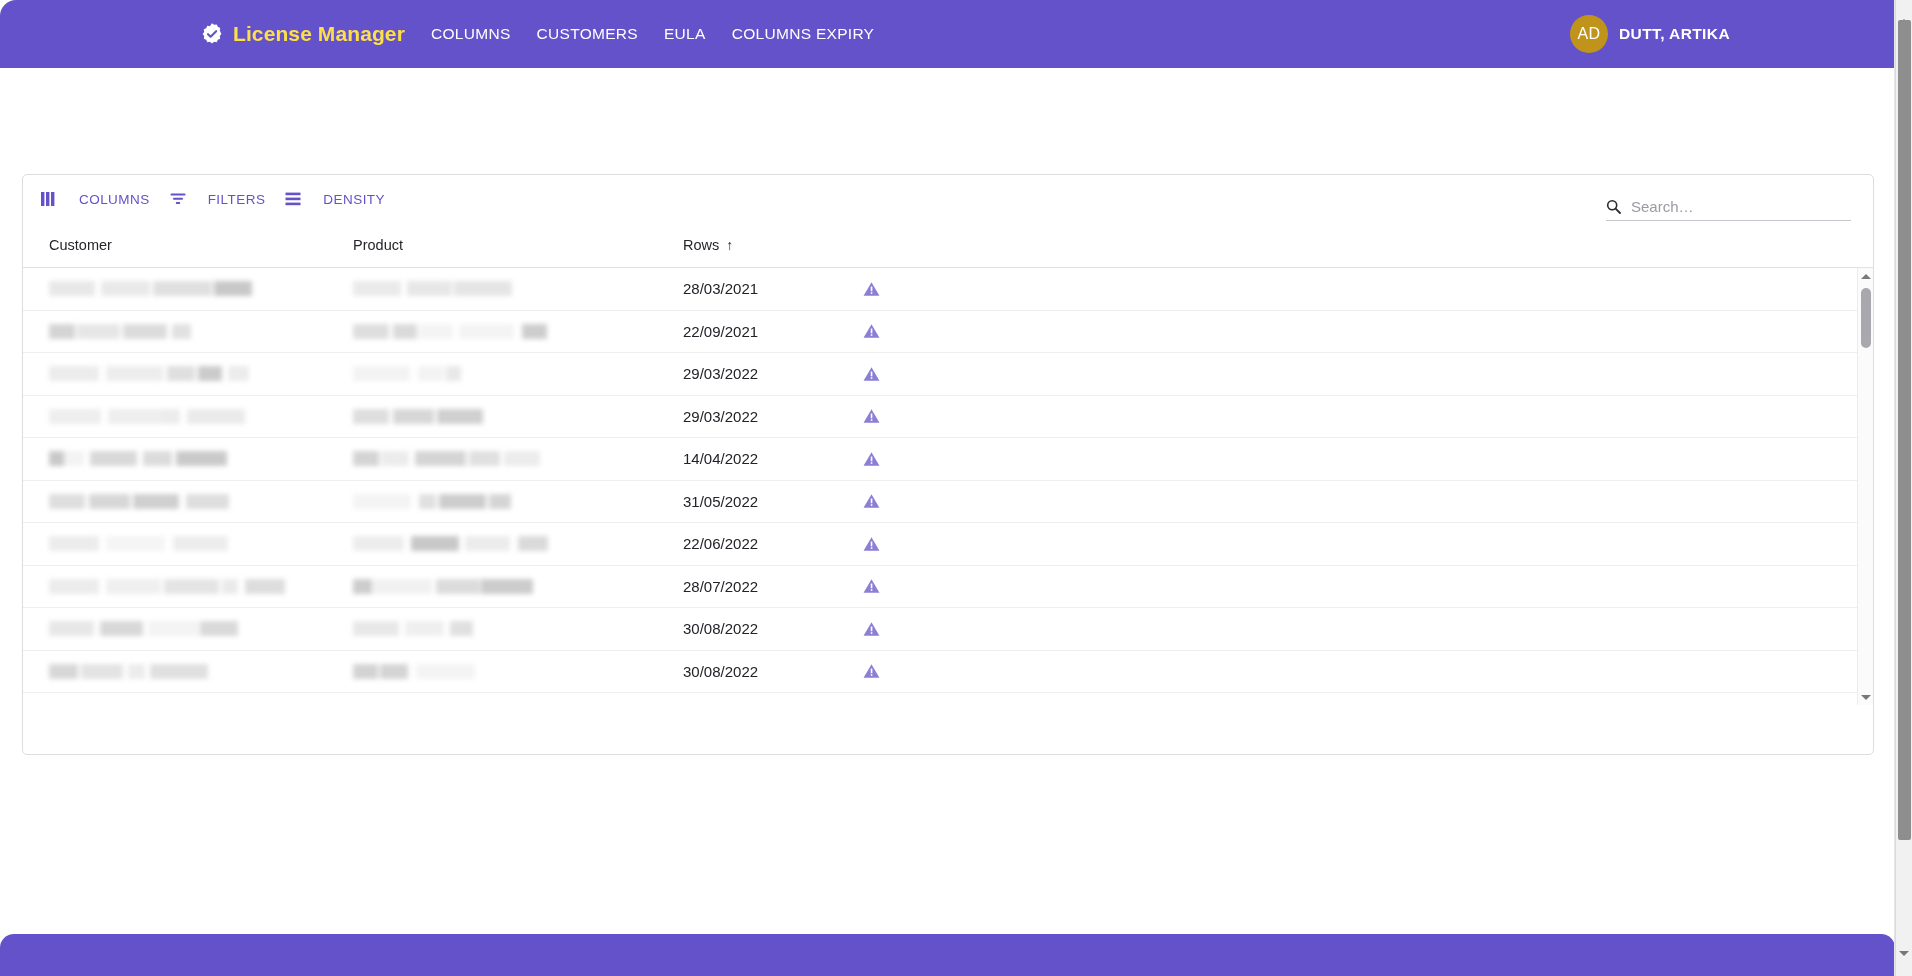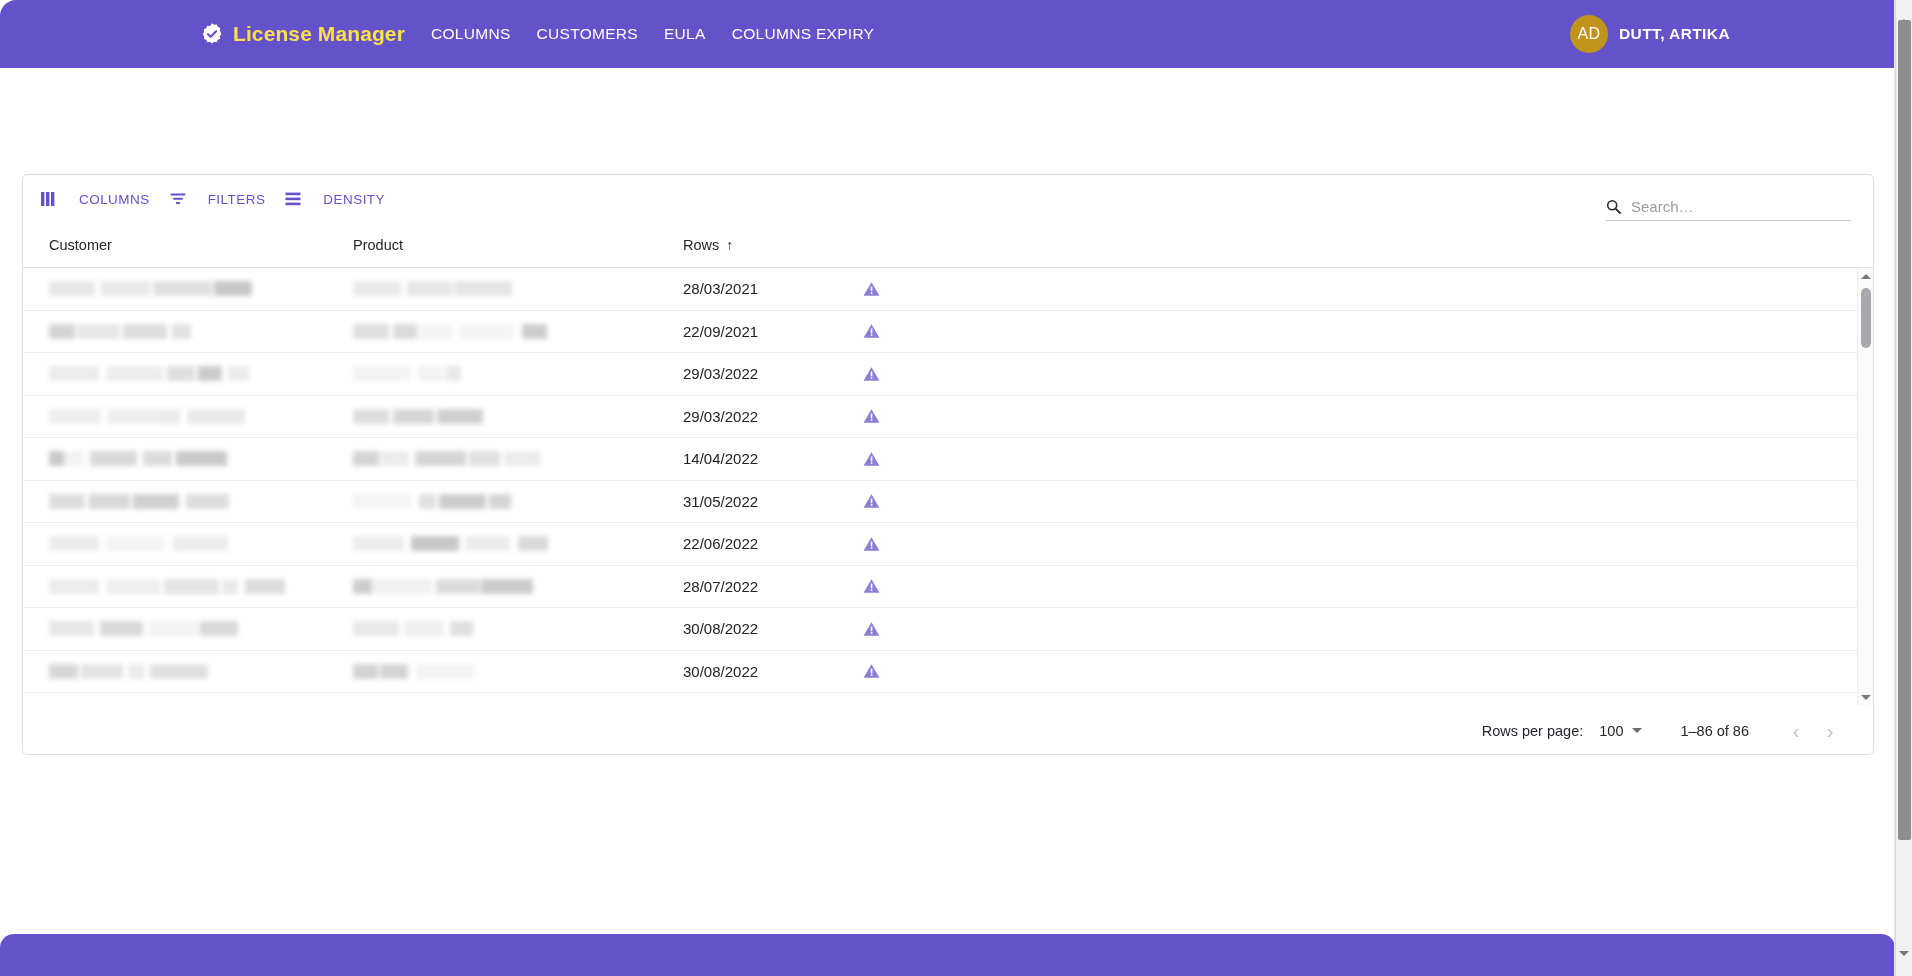--- a/index.html
+++ b/index.html
@@ -705,34 +705,20 @@
     <div class="vscroll">
       <div class="vs-arrow up">
           <span class="tri-up"></span>
         </div>
       <div class="vs-thumb"></div>
       <div class="vs-arrow down">
           <span class="tri-down"></span>
         </div>
     </div>
 
-    <div class="grid-footer">
-      <span class="rpp-label">Rows per page:</span>
-      <div class="rpp-select">
-        <span class="rpp-value">100</span>
-        <span class="caret"></span>
-      </div>
-      <span class="range-text">1–86 of 86</span>
-      <div class="pagebtn">
-        <span class="chev">‹</span>
-      </div>
-      <div class="pagebtn">
-        <span class="chev">›</span>
-      </div>
-    </div>
   </div>
 
   <div class="bottombar"></div>
   <div class="page-shadow"></div>
 
   <div class="page-scroll">
     <div class="ps-arrow-up"><span class="tri-up"></span></div>
     <div class="ps-thumb"></div>
     <div class="ps-arrow-down"><span class="tri-down"></span></div>
   </div>

